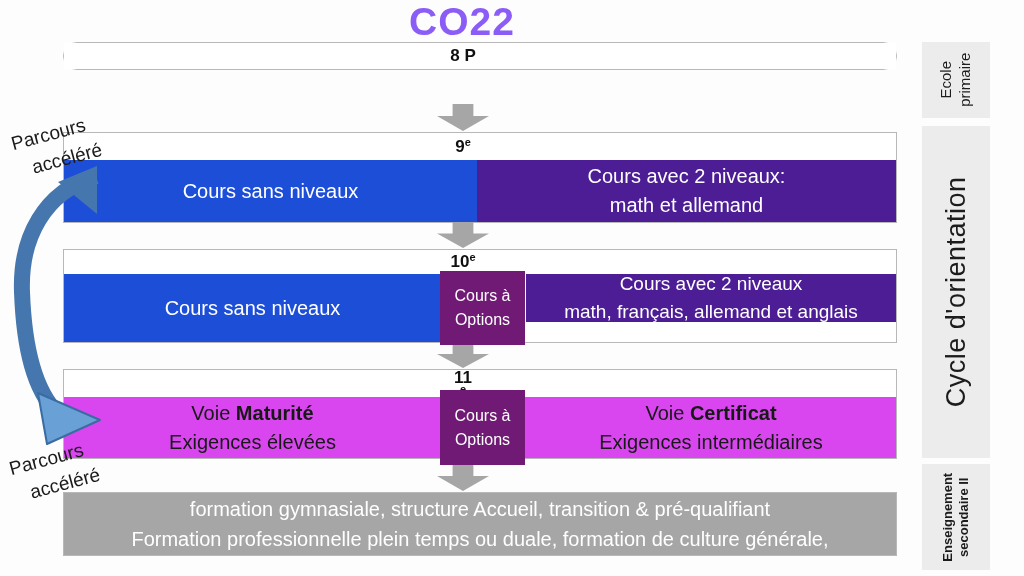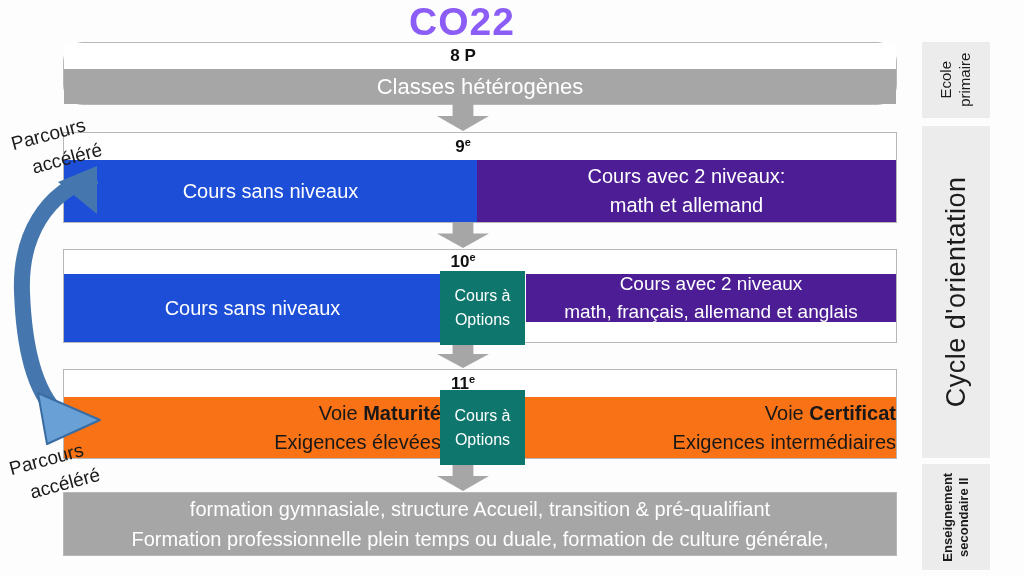--- a/index.html
+++ b/index.html
@@ -20,24 +20,24 @@
     font-weight:bold;font-size:17px;color:#101010;background:#fff;
   }
   .supe{font-size:11px;position:relative;top:-5px;font-weight:bold;}
   .bars{display:flex;width:100%;}
   .seg{
     display:flex;flex-direction:column;justify-content:center;align-items:center;
     color:#fff;text-align:center;font-size:20px;line-height:1.45;box-sizing:border-box;
   }
   .seg.lightblue{background:#1d4ed8;}
   .seg.bluegray{background:#4c1d95;}
-  .seg.paleblue{background:#f97316;color:#181818;align-items:flex-end;}
+  .seg.paleblue{background:#d946ef;color:#181818;}
   .seg.gray{background:#A6A6A6;}
   .optbox{
-    position:absolute;width:85px;background:#0f766e;color:#fff;z-index:3;
+    position:absolute;width:85px;background:#701a75;color:#fff;z-index:3;
     display:flex;flex-direction:column;justify-content:center;align-items:center;
     font-size:16px;line-height:1.5;text-align:center;
   }
   .graybar-final{
     position:absolute;left:63px;width:834px;border:1px solid #b8b8b8;background:#A6A6A6;
     box-sizing:border-box;display:flex;flex-direction:column;justify-content:center;
     align-items:center;color:#fff;font-size:20px;line-height:1.5;text-align:center;
   }
   .arrow-down{
     position:absolute;width:52px;background:#A6A6A6;z-index:2;
@@ -63,25 +63,20 @@
 </head>
 <body>
 
 <div class="canvas">
 
   <div class="title">CO22</div>
 
   <div class="stagebox" style="top:42px;border-radius:20px;">
     <div class="hdr" style="height:26px;">
       <span>8 P</span>
-    </div>
-    <div class="bars">
-      <div class="seg gray" style="width:100%;height:35px;font-size:22px;">
-        <span>Classes hétérogènes</span>
-      </div>
     </div>
   </div>
 
   <div class="arrow-down" style="left:437px;top:104px;height:27px;"></div>
 
   <div class="stagebox" style="top:132px;">
     <div class="hdr" style="height:27px;">
       <span>9</span>
         <span class="supe">e</span>
     </div>
@@ -115,21 +110,21 @@
     </div>
     <div class="optbox" style="left:376px;top:21px;height:74px;">
       <span>Cours à</span>
       <span>Options</span>
     </div>
   </div>
 
   <div class="arrow-down" style="left:437px;top:343px;height:25px;"></div>
 
   <div class="stagebox" style="top:369px;">
-    <div class="hdr" style="height:27px;">
+    <div class="hdr" style="height:27px;flex-direction:column;">
       <span>11</span>
         <span class="supe">e</span>
     </div>
     <div class="bars">
       <div class="seg paleblue" style="width:377px;height:61px;">
         <span><span>Voie </span><span class="bold">Maturité</span></span>
         <span>Exigences élevées</span>
       </div>
       <div class="seg paleblue" style="width:85px;height:61px;"></div>
       <div class="seg paleblue" style="flex:1;height:61px;">

